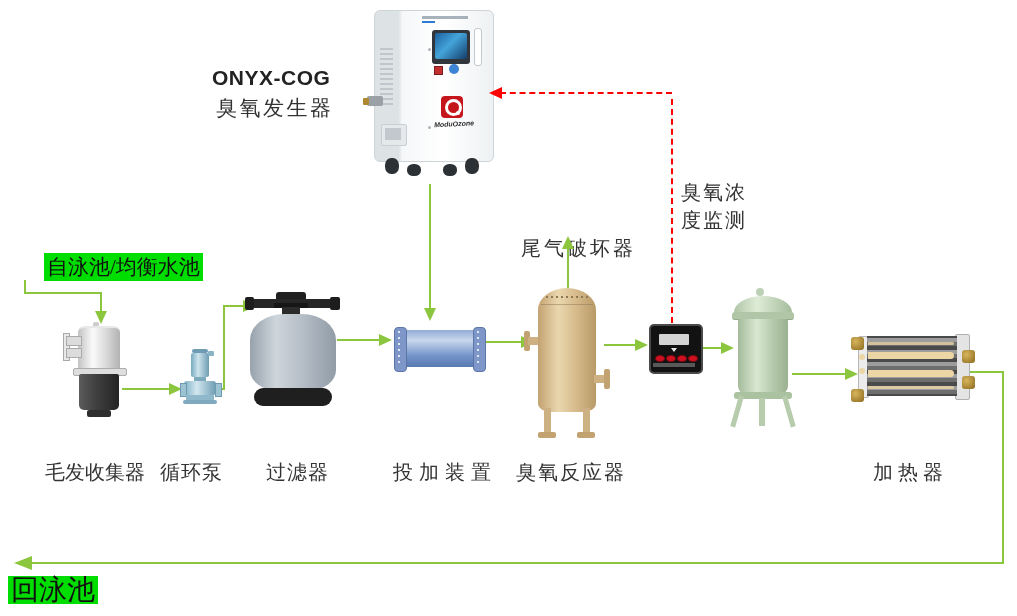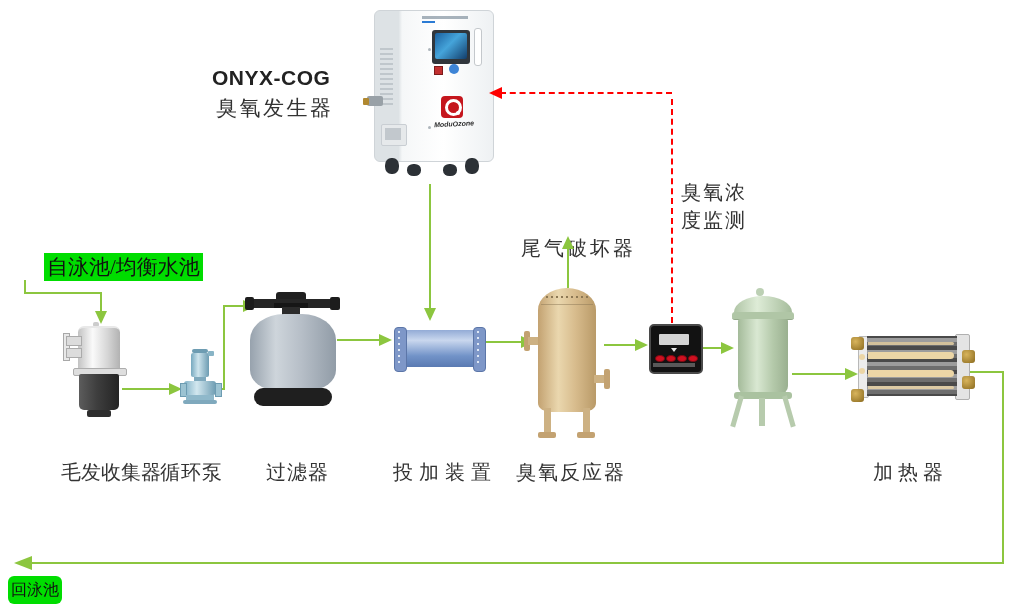--- a/index.html
+++ b/index.html
@@ -6,24 +6,24 @@
   .canvas{position:relative;width:1017px;height:616px;background:#fff;overflow:hidden;
           font-family:"Liberation Serif", serif;color:#333;}
   .abs{position:absolute;}
 
   
   .lbl{position:absolute;font-size:20px;color:#333;white-space:nowrap;}
   .lbl-onyx{left:212px;top:66px;font-family:"Liberation Sans",sans-serif;font-size:21px;font-weight:600;color:#222;letter-spacing:.5px;}
   .lbl-gen{left:216px;top:94px;font-size:21px;letter-spacing:2.5px;}
   .hl{position:absolute;background:#00dd00;color:#111;font-size:21px;padding:2px 3px;line-height:24px;white-space:nowrap;}
   .hl-source{left:16px;top:253px;margin-left:28px;}
-  .hl-return{left:8px;top:576px;font-size:16px;border-radius:6px;}
+  .hl-return{left:8px;top:576px;font-size:28px;}
   .lbl-tailgas{left:521px;top:211px;letter-spacing:3px;margin-top:24px;}
   .lbl-monitor{left:681px;top:180px;letter-spacing:2px;line-height:28px;white-space:pre-line;font-family:Liberation Mono, monospace;}
-  .eq0{left:45px;top:459px;letter-spacing:0;margin-left:16px;}
+  .eq0{left:45px;top:459px;letter-spacing:0;}
   .eq1{left:160px;top:459px;letter-spacing:1px;}
   .eq2{left:266px;top:459px;letter-spacing:1px;}
   .eq3{left:393px;top:459px;letter-spacing:6px;}
   .eq4{left:516px;top:459px;letter-spacing:2px;}
   .eq5{left:700px;top:459px;letter-spacing:2px;}
   .eq6{left:873px;top:459px;letter-spacing:5px;}
 
   
   .gl{position:absolute;background:#8cc63f;}
   .ar,.al,.au,.ad{position:absolute;width:0;height:0;}

